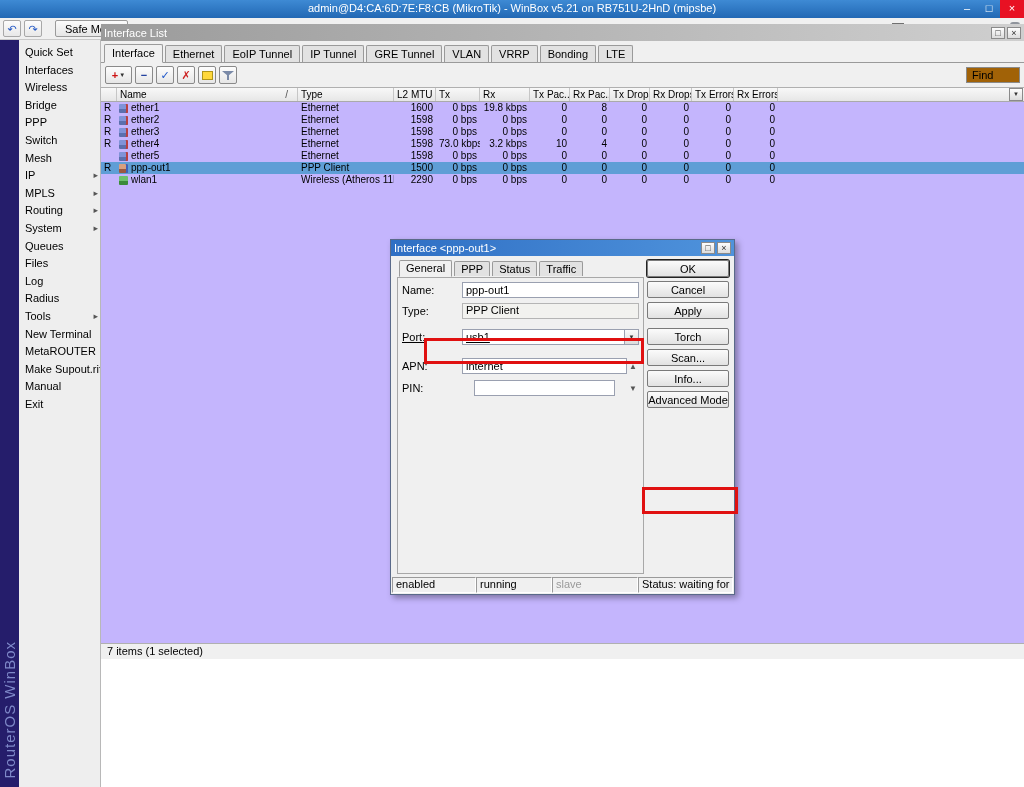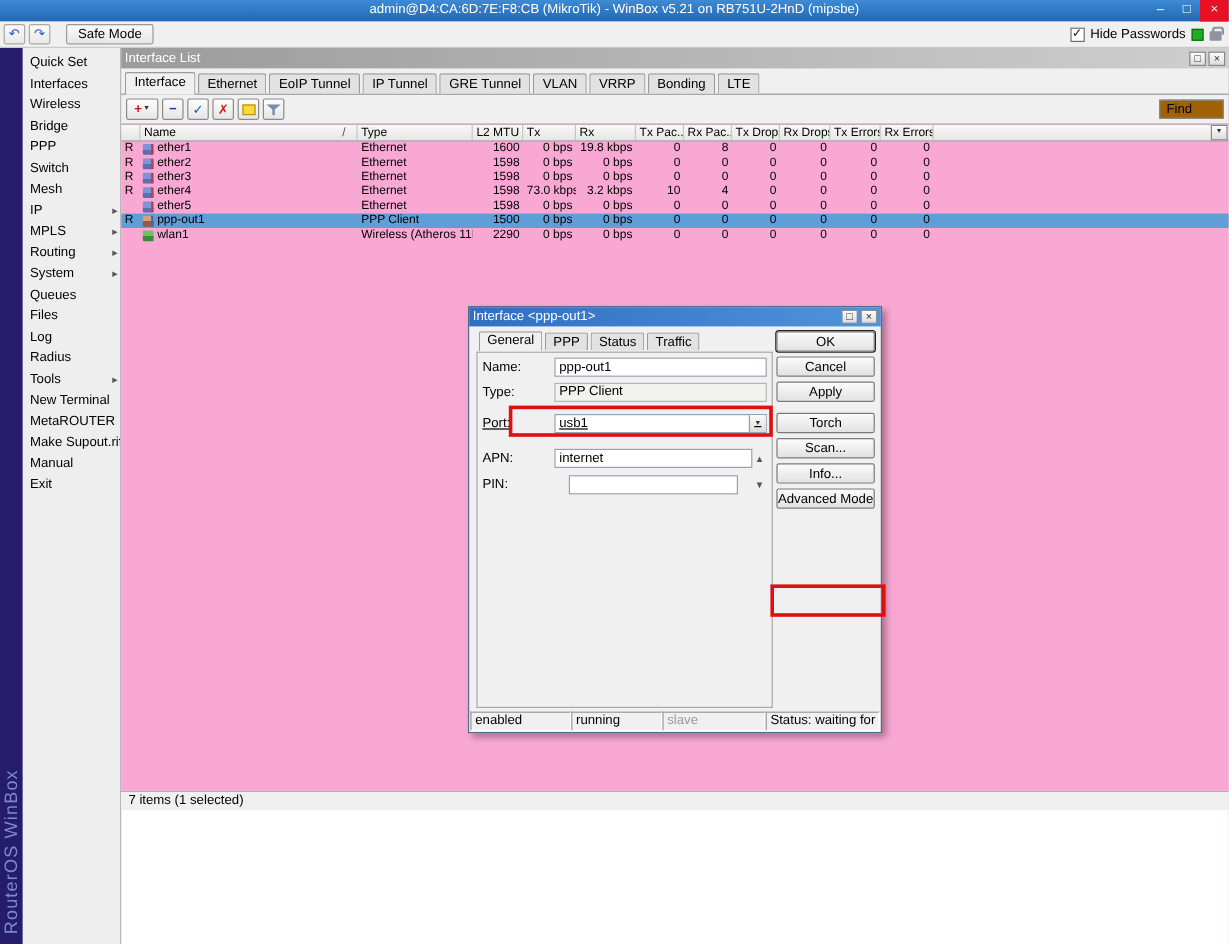--- a/index.html
+++ b/index.html
@@ -36,21 +36,21 @@
 
   
   .sidebar{position:absolute;left:19px;top:40px;width:82px;height:747px;background:#eeeeee;
     border-right:1px solid #b8b8b8;padding-top:4px;}
   .side-item{height:17.6px;line-height:17.6px;padding-left:6px;position:relative;white-space:nowrap;overflow:hidden;}
   .side-item .side-arrow{position:absolute;right:2px;top:0;font-size:9px;color:#555;display:none;}
   .side-item.has-sub .side-arrow{display:inline;}
   .side-item.has-sub .side-arrow::after{content:"\25B8";}
 
   
-  .mdi{position:absolute;left:101px;top:40px;width:923px;height:635px;background:#a8a8a0;}
+  .mdi{position:absolute;left:101px;top:24px;width:923px;height:635px;background:#a8a8a0;}
   .iface-win{position:absolute;inset:0;background:#f0f0f0;display:flex;flex-direction:column;}
   .iface-title{height:17px;background:linear-gradient(90deg,#9b9b9b,#cfcfcf);color:#fff;
     display:flex;align-items:center;padding:0 3px;flex:0 0 auto;}
   .iface-title-text{flex:1;}
   .mdi-controls{display:flex;gap:2px;}
   .mdi-btn{width:14px;height:12px;border:1px solid #8a8a8a;background:linear-gradient(#fdfdfd,#dcdcdc);
     color:#333;font-size:9px;line-height:10px;text-align:center;}
 
   .tabstrip{display:flex;gap:2px;padding:3px 3px 0 3px;border-bottom:1px solid #9a9a9a;flex:0 0 21px;align-items:flex-end;}
   .tab{border:1px solid #9a9a9a;border-bottom:none;background:#e2e2e2;padding:2px 7px;
@@ -66,21 +66,21 @@
   .tb-enable{color:#1a54c8;}
   .tb-disable{color:#cc2222;}
   .comment-glyph{width:11px;height:9px;background:#ffd83c;border:1px solid #b0951a;display:inline-block;}
   .funnel{position:relative;width:12px;height:11px;display:inline-block;}
   .funnel::before{content:"";position:absolute;left:0;top:1px;width:0;height:0;
     border-left:6px solid transparent;border-right:6px solid transparent;border-top:5px solid #7a8aa8;}
   .funnel::after{content:"";position:absolute;left:5px;top:5px;width:2px;height:5px;background:#7a8aa8;}
   .find-box{margin-left:auto;width:54px;height:16px;background:#a16207;border:1px solid #8a8a8a;
     padding:1px 5px;font-size:11px;}
 
-  .table{flex:1;background:#f9a8d4;position:relative;overflow:hidden;border-top:1px solid #b0b0b0;}
+  .table{flex:1;background:#c4b5fd;position:relative;overflow:hidden;border-top:1px solid #b0b0b0;}
   .thead{display:flex;height:14px;background:linear-gradient(#f8f8f8,#e6e6e6);border-bottom:1px solid #aaa;font-size:10px;}
   .thead > div{border-right:1px solid #c6c6c6;padding:1px 3px;white-space:nowrap;overflow:hidden;}
   .thead > div:nth-of-type(1),.td.c1{width:16px;}
   .thead > div:nth-of-type(2),.td.c2{width:181px;}
   .thead > div:nth-of-type(3),.td.c3{width:96px;}
   .thead > div:nth-of-type(4),.td.c4{width:42px;}
   .thead > div:nth-of-type(5),.td.c5{width:44px;}
   .thead > div:nth-of-type(6),.td.c6{width:50px;}
   .thead > div:nth-of-type(7),.td.c7{width:40px;}
   .thead > div:nth-of-type(8),.td.c8{width:40px;}

